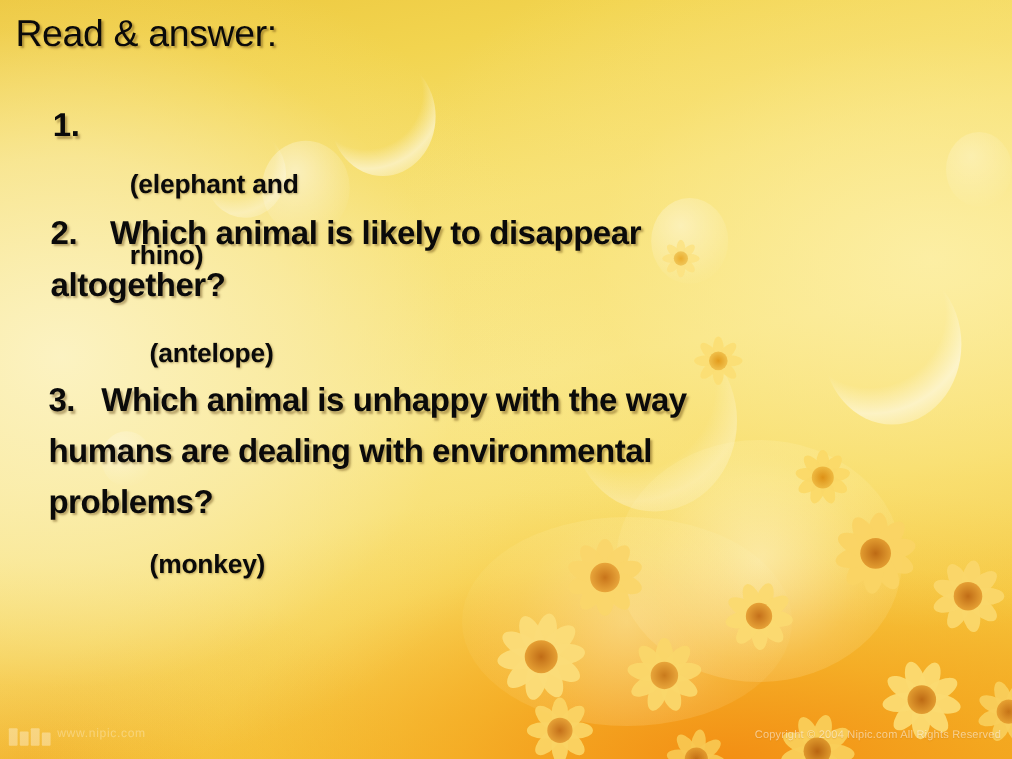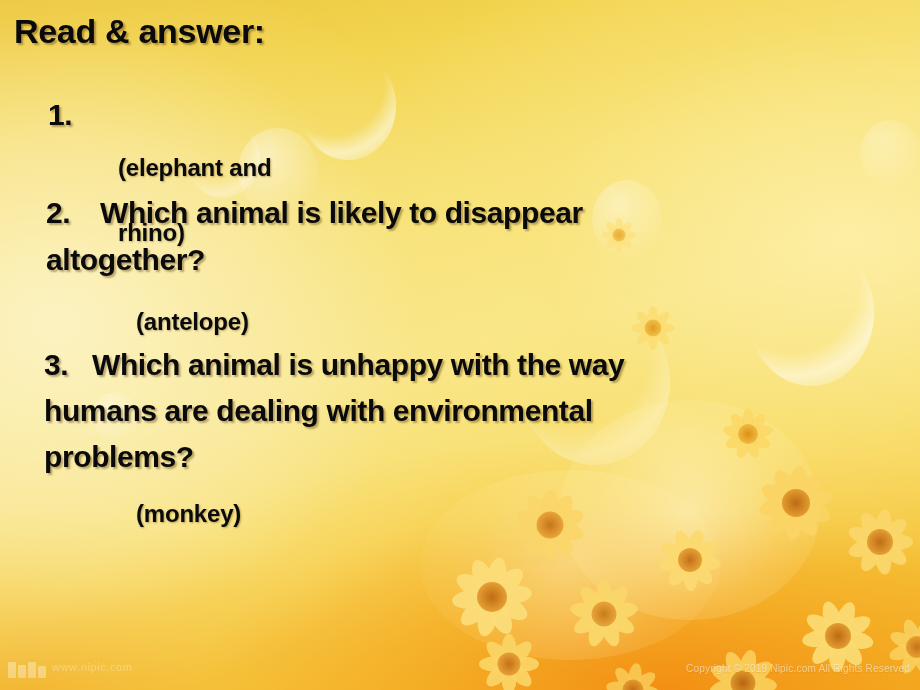--- a/index.html
+++ b/index.html
@@ -38,21 +38,21 @@
     border-radius:50% 50% 46% 46%;
   }
   .daisy .core{
     position:absolute;left:50%;top:50%;border-radius:50%;
     transform:translate(-50%,-50%);
   }
 
   
   #title{
     position:absolute;left:14px;top:12px;
-    font-size:34px;font-weight:bold;color:#0a0a0a;
+    font-size:34px;font-weight:normal;color:#0a0a0a;
     letter-spacing:-0.3px;
     text-shadow:2px 2px 2px rgba(90,60,10,0.45);
     white-space:nowrap;
   }
   .qline{
     position:absolute;
     font-size:30px;font-weight:bold;color:#0a0a0a;
     letter-spacing:-0.4px;
     text-shadow:2px 2px 2px rgba(90,60,10,0.42);
     white-space:nowrap;
@@ -314,15 +314,15 @@
   <div id="wm-left">
     <span class="wm-logo">
       <i></i>
         <i></i>
         <i></i>
         <i></i>
     </span>
     <span id="wm-left-text">www.nipic.com</span>
   </div>
 
-  <div id="wm-right">Copyright © 2019 Nipic.com All Rights Reserved</div>
+  <div id="wm-right">Copyright © 2004 Nipic.com All Rights Reserved</div>
 
 </div>
 
 </body></html>

